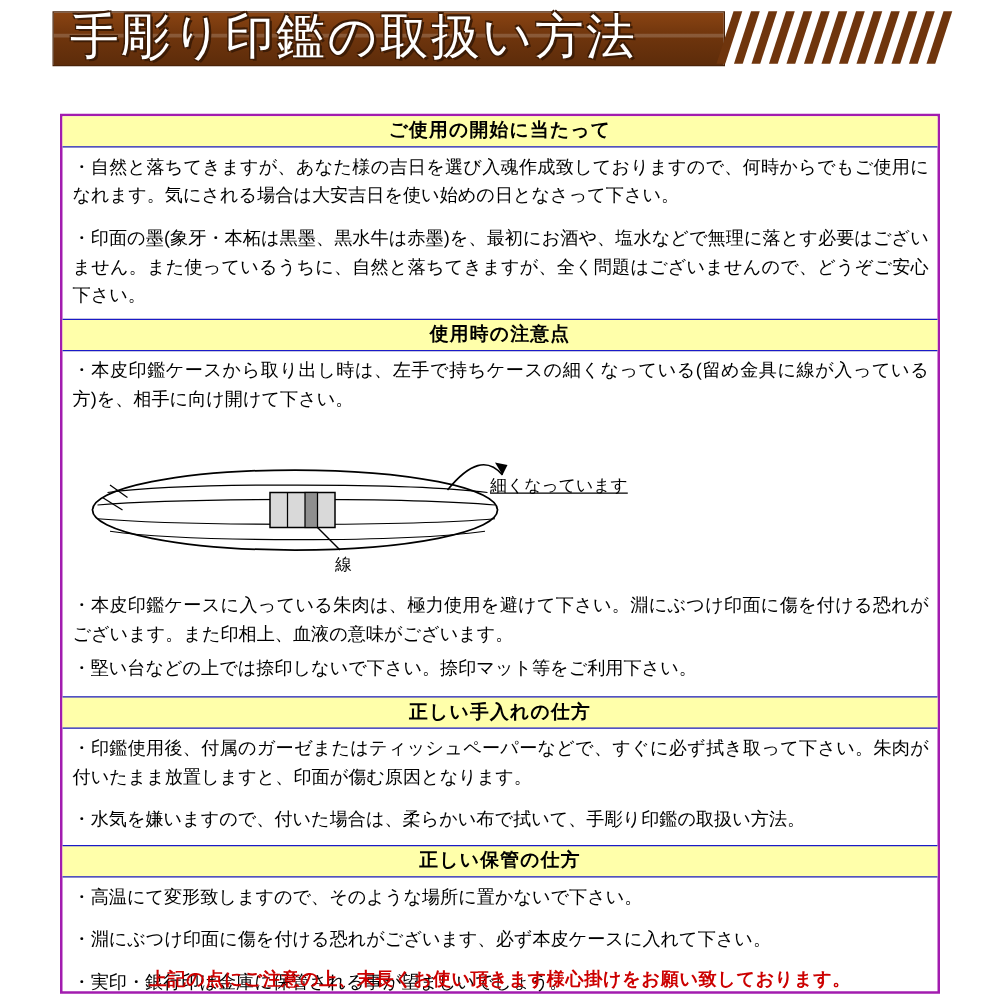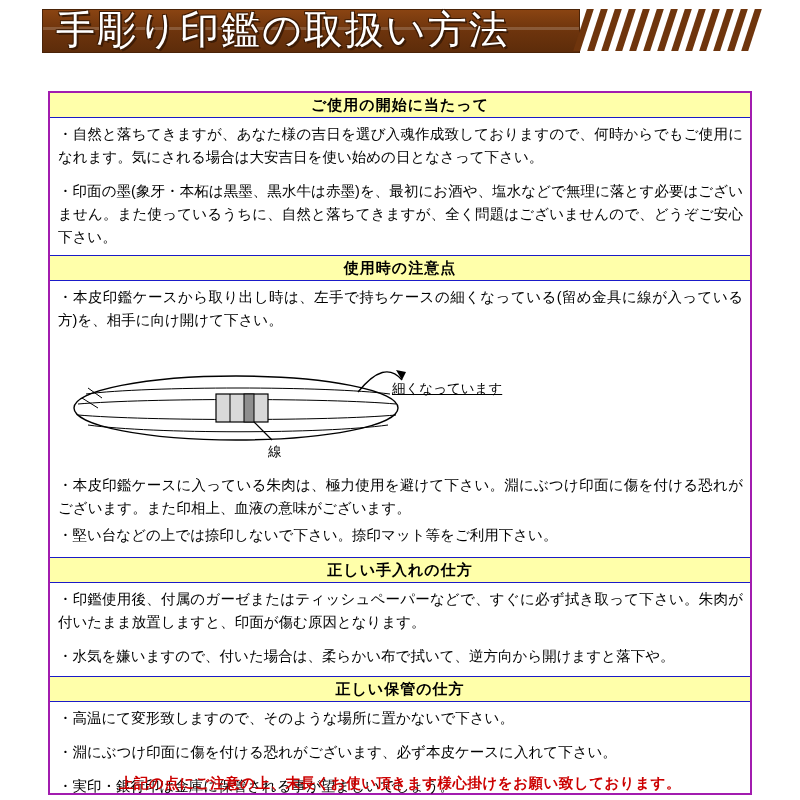--- a/index.html
+++ b/index.html
@@ -197,21 +197,21 @@
       <div class="fig-label fig-label-line">線</div>
     </div>
 
     <p style="margin-top:6px">・本皮印鑑ケースに入っている朱肉は、極力使用を避けて下さい。淵にぶつけ印面に傷を付ける恐れがございます。また印相上、血液の意味がございます。</p>
     <p style="margin-bottom:4px">・堅い台などの上では捺印しないで下さい。捺印マット等をご利用下さい。</p>
   </div>
 
   <div class="section-head">正しい手入れの仕方</div>
   <div class="body-text">
     <p>・印鑑使用後、付属のガーゼまたはティッシュペーパーなどで、すぐに必ず拭き取って下さい。朱肉が付いたまま放置しますと、印面が傷む原因となります。</p>
-    <p style="margin-bottom:2px">・水気を嫌いますので、付いた場合は、柔らかい布で拭いて、逆方向から開けますと落下や。</p>
+    <p style="margin-bottom:2px">・水気を嫌いますので、付いた場合は、柔らかい布で拭いて、手彫り印鑑の取扱い方法。</p>
   </div>
 
   <div class="section-head">正しい保管の仕方</div>
   <div class="body-text">
     <p>・高温にて変形致しますので、そのような場所に置かないで下さい。</p>
     <p>・淵にぶつけ印面に傷を付ける恐れがございます、必ず本皮ケースに入れて下さい。</p>
     <p>・実印・銀行印は金庫に保管される事が望ましいでしょう。</p>
 
   </div>
 

